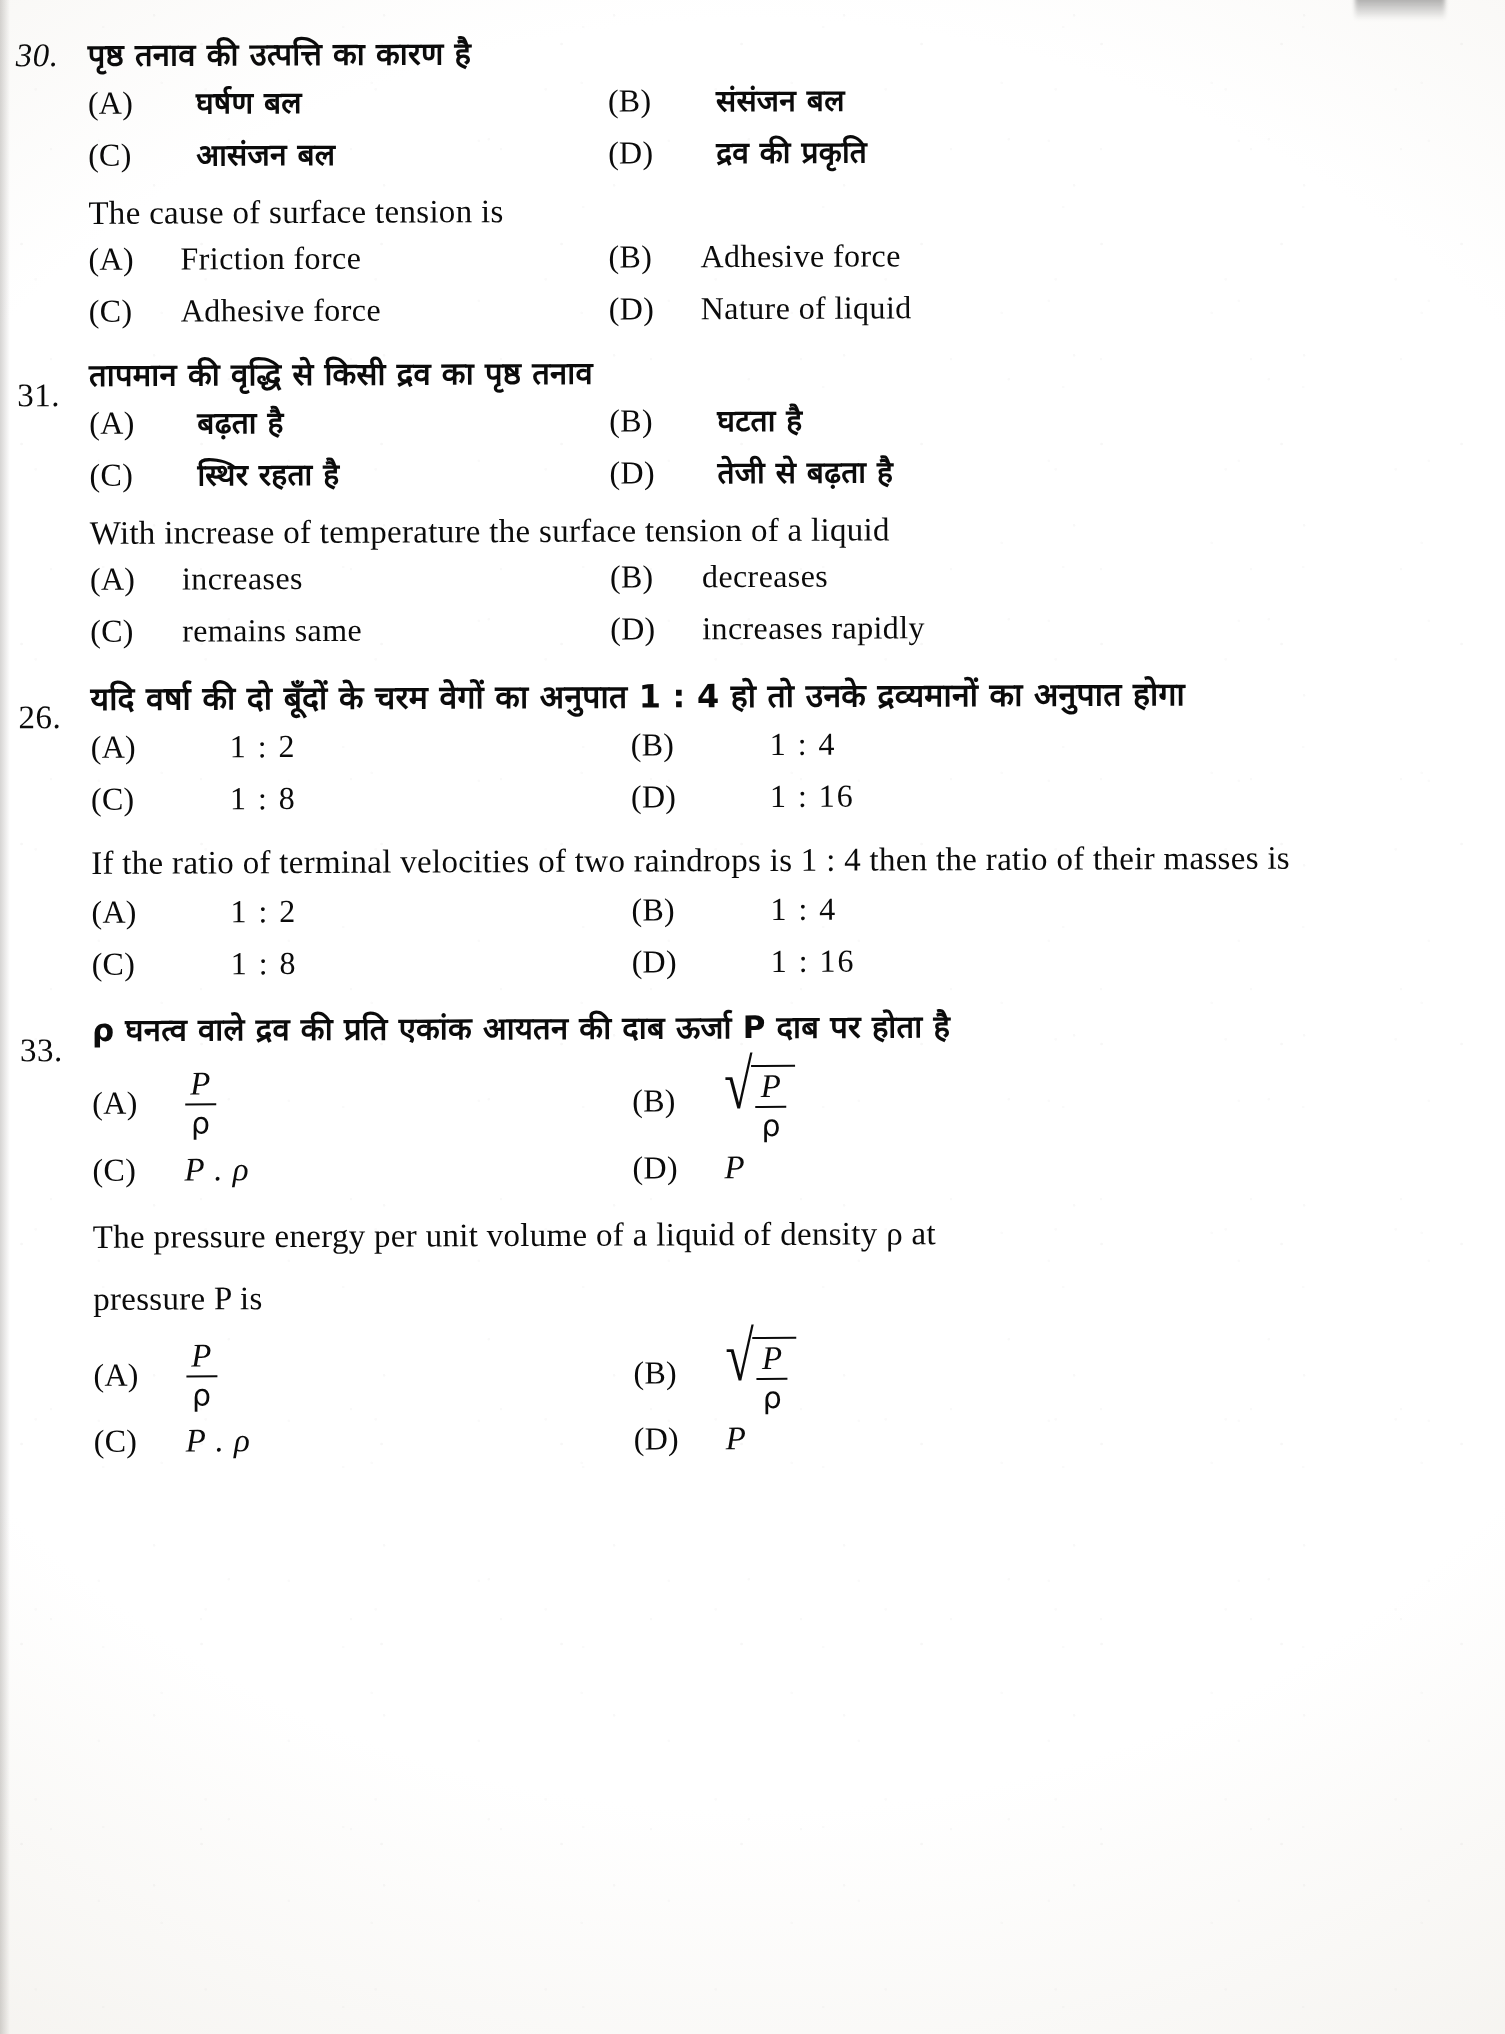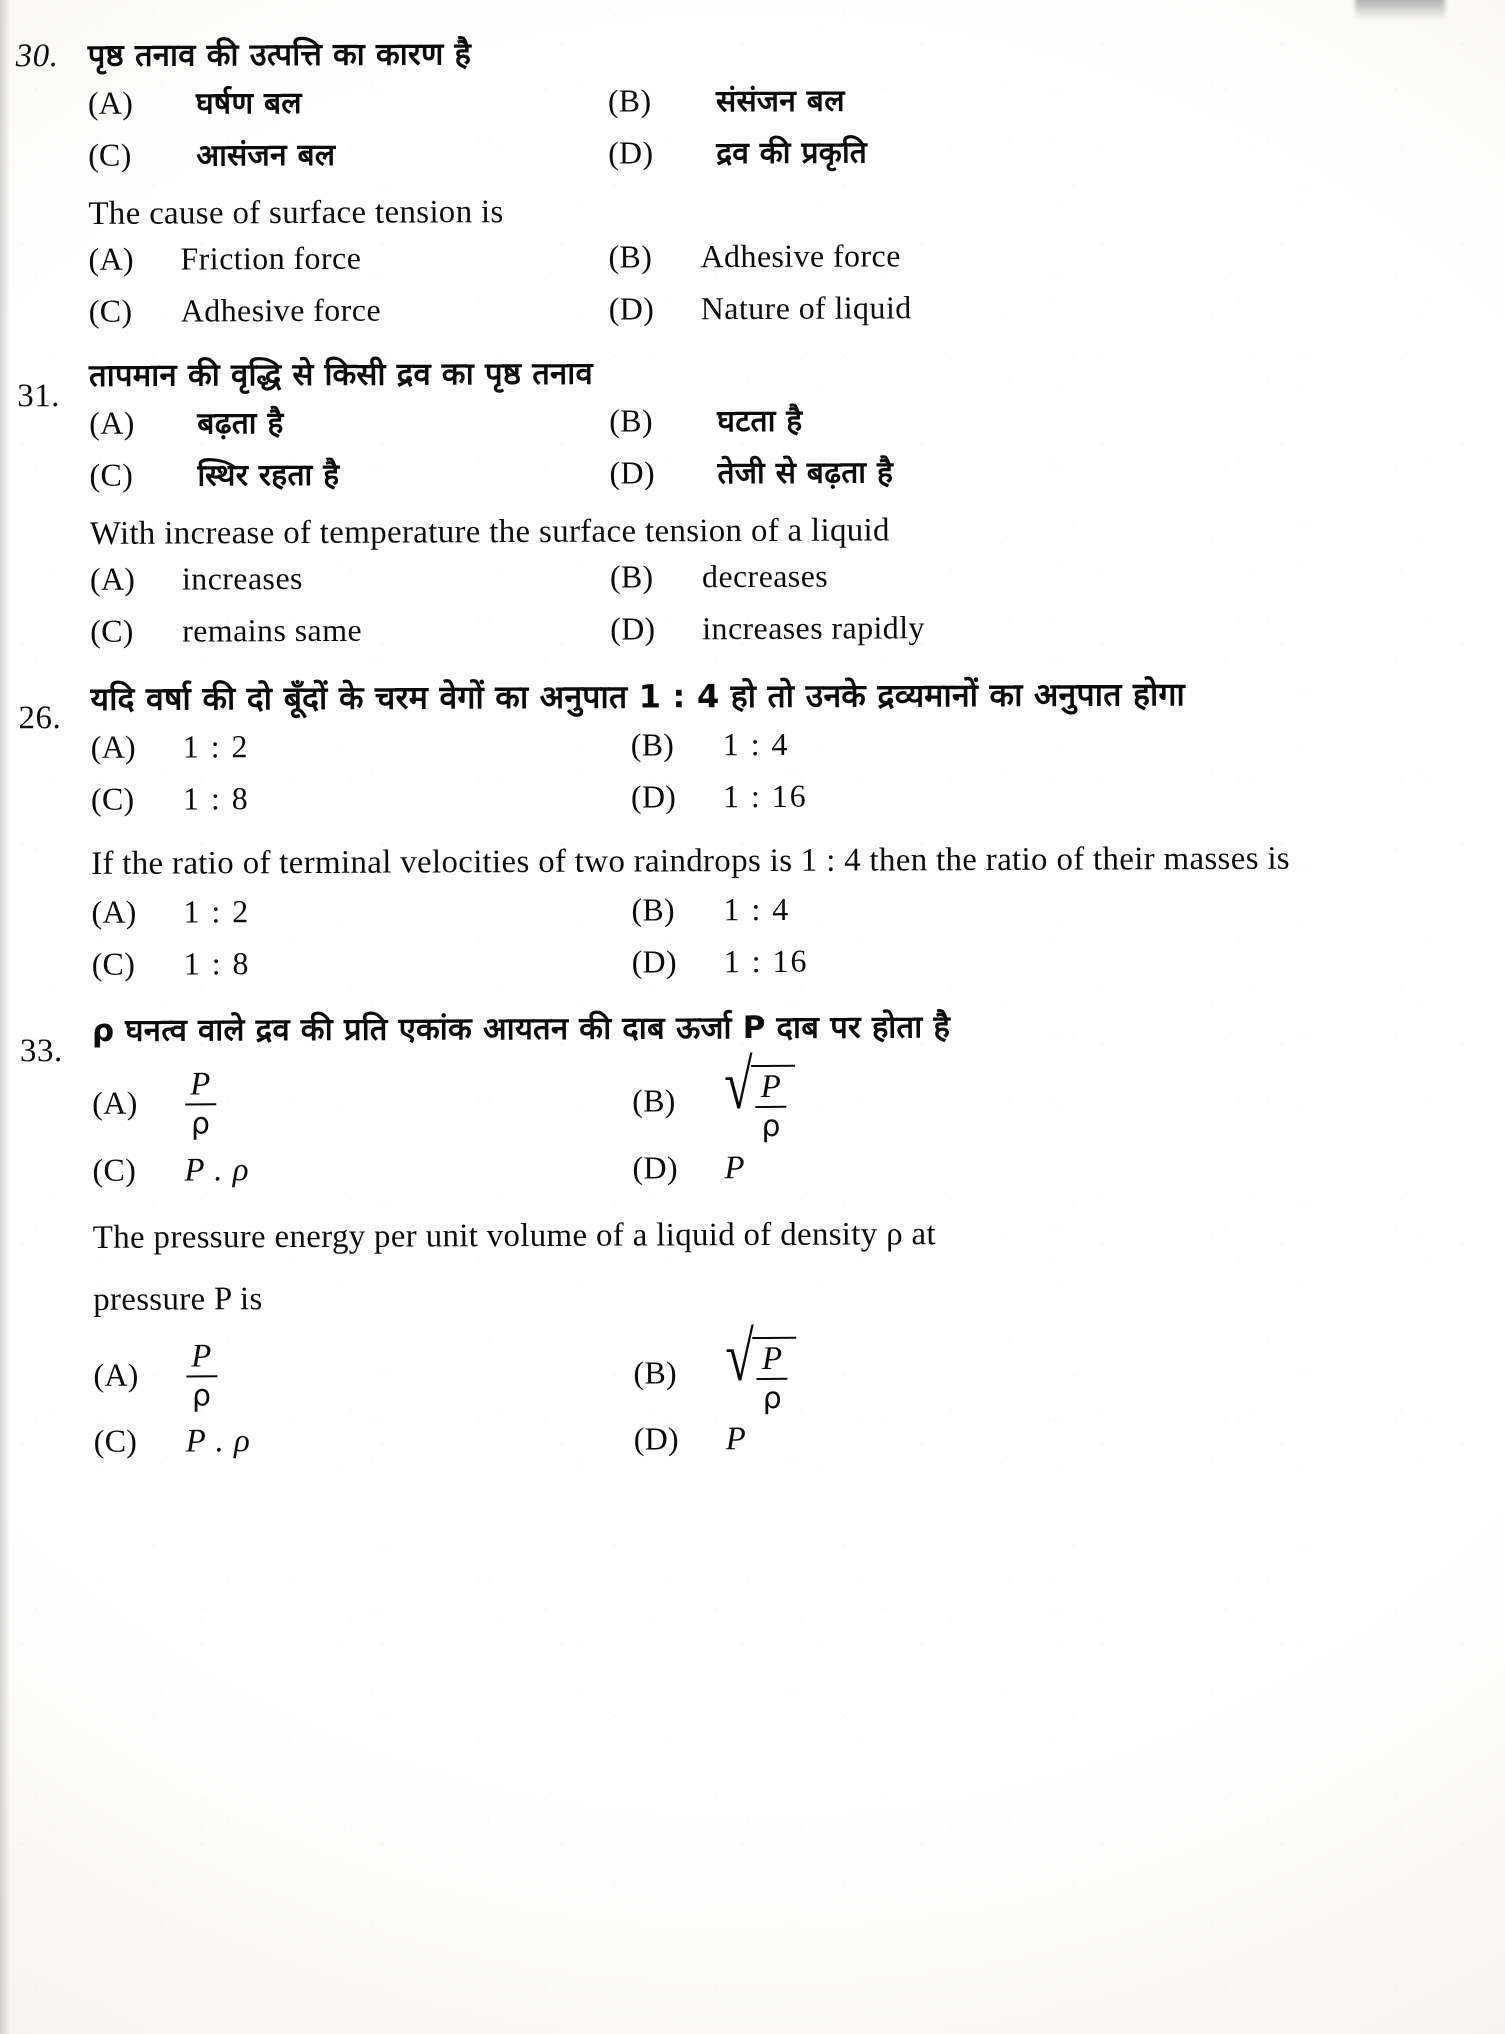--- a/index.html
+++ b/index.html
@@ -116,20 +116,21 @@
     font-family: "DejaVu Sans", sans-serif;
     font-size: 30px;
     font-weight: 600;
     letter-spacing: .2px;
     margin-left: 16px;
   }
   .opt .val.num {
     font-family: "Liberation Serif", serif;
     letter-spacing: 2px;
     font-size: 32px;
+    margin-left: 47px;
   }
 
   
   .opt.math { min-height: 92px; align-items: center; }
   .frac {
     display: inline-flex;
     flex-direction: column;
     align-items: center;
     line-height: 1;
     font-family: "Liberation Serif", serif;

